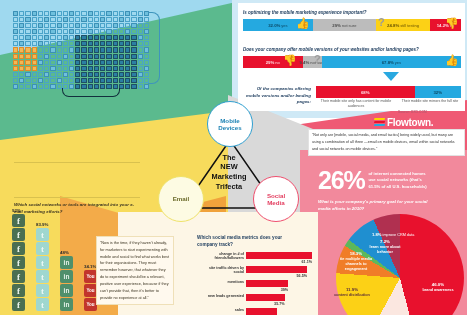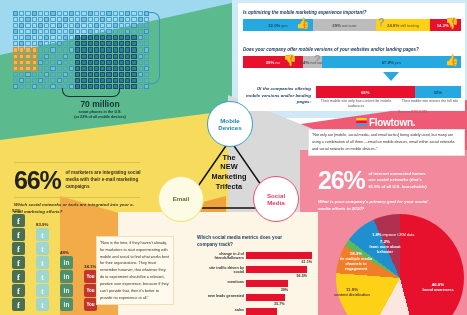--- a/index.html
+++ b/index.html
@@ -113,21 +113,21 @@
   .subcap { position:absolute; top:99px; font-size:3.6px; color:#555; text-align:center; line-height:1.4; }
   .subcap.a { left:318px; width:76px; }
   .subcap.b { left:398px; width:64px; }
   .source { position:absolute; left:398px; top:110px; font-size:3.3px; color:#c0566e; font-weight:bold; }
 
   .downarrow { position:absolute; left:383px; top:72px; width:0; height:0;
                border-left:8px solid transparent; border-right:8px solid transparent;
                border-top:9px solid #29a8e0; }
 
   
-  .flowtown { position:absolute; left:356px; top:117px; display:flex; align-items:center; }
+  .flowtown { position:absolute; left:374px; top:117px; display:flex; align-items:center; }
   .ft-mark { width:11px; height:9px; margin-right:2px; position:relative; }
   .ft-mark i { position:absolute; left:0; width:11px; height:2.2px; border-radius:1px; display:block;
                transform: skewX(-22deg); }
   .ft-text { font-size:10px; font-weight:bold; color:#ffffff; letter-spacing:-0.3px; }
 
   
   .quotebox { position:absolute; background:#ffffff; border:0.6px solid #e2e2e2;
               font-size:3.7px; color:#333; line-height:1.85; padding:2px 3px; }
   .q-top { left:308px; top:129px; width:157px; }
   .q-left { left:96px; top:236px; width:78px; background:#fff9ee; border-color:#efe0b8;
@@ -460,30 +460,22 @@
       <div class="dot smart"></div>
       <div class="dot smart"></div>
       <div class="dot smart"></div>
       <div class="dot"></div>
       <div class="dot fill"></div>
     </div>
   <div class="brace brace-right"></div>
   <div class="brace brace-bottom"></div>
 
 
-  <div class="stat-70">
-    <div class="big">70 million</div>
-    <div class="sub" id="s70sub">smart phones in the U.S.<br>(or 22% of all mobile devices)</div>
-  </div>
 
   <div class="rule rule1"></div>
-  <div class="bigpct p66">
-    <div class="num">66%</div>
-    <div class="txt">of marketers are integrating social media with their e-mail marketing campaigns</div>
-  </div>
   <div class="rule rule2"></div>
 
   <div class="ask">Which social networks or tools are integrated into your e-mail marketing efforts?</div>
   <div class="iconchart" id="iconchart">
       <div class="icol" style="left: 0px;">
         <div class="lbl">92%</div>
         <div class="icon-sq ic-fb">f</div>
         <div class="icon-sq ic-fb">f</div>
         <div class="icon-sq ic-fb">f</div>
         <div class="icon-sq ic-fb">f</div>

